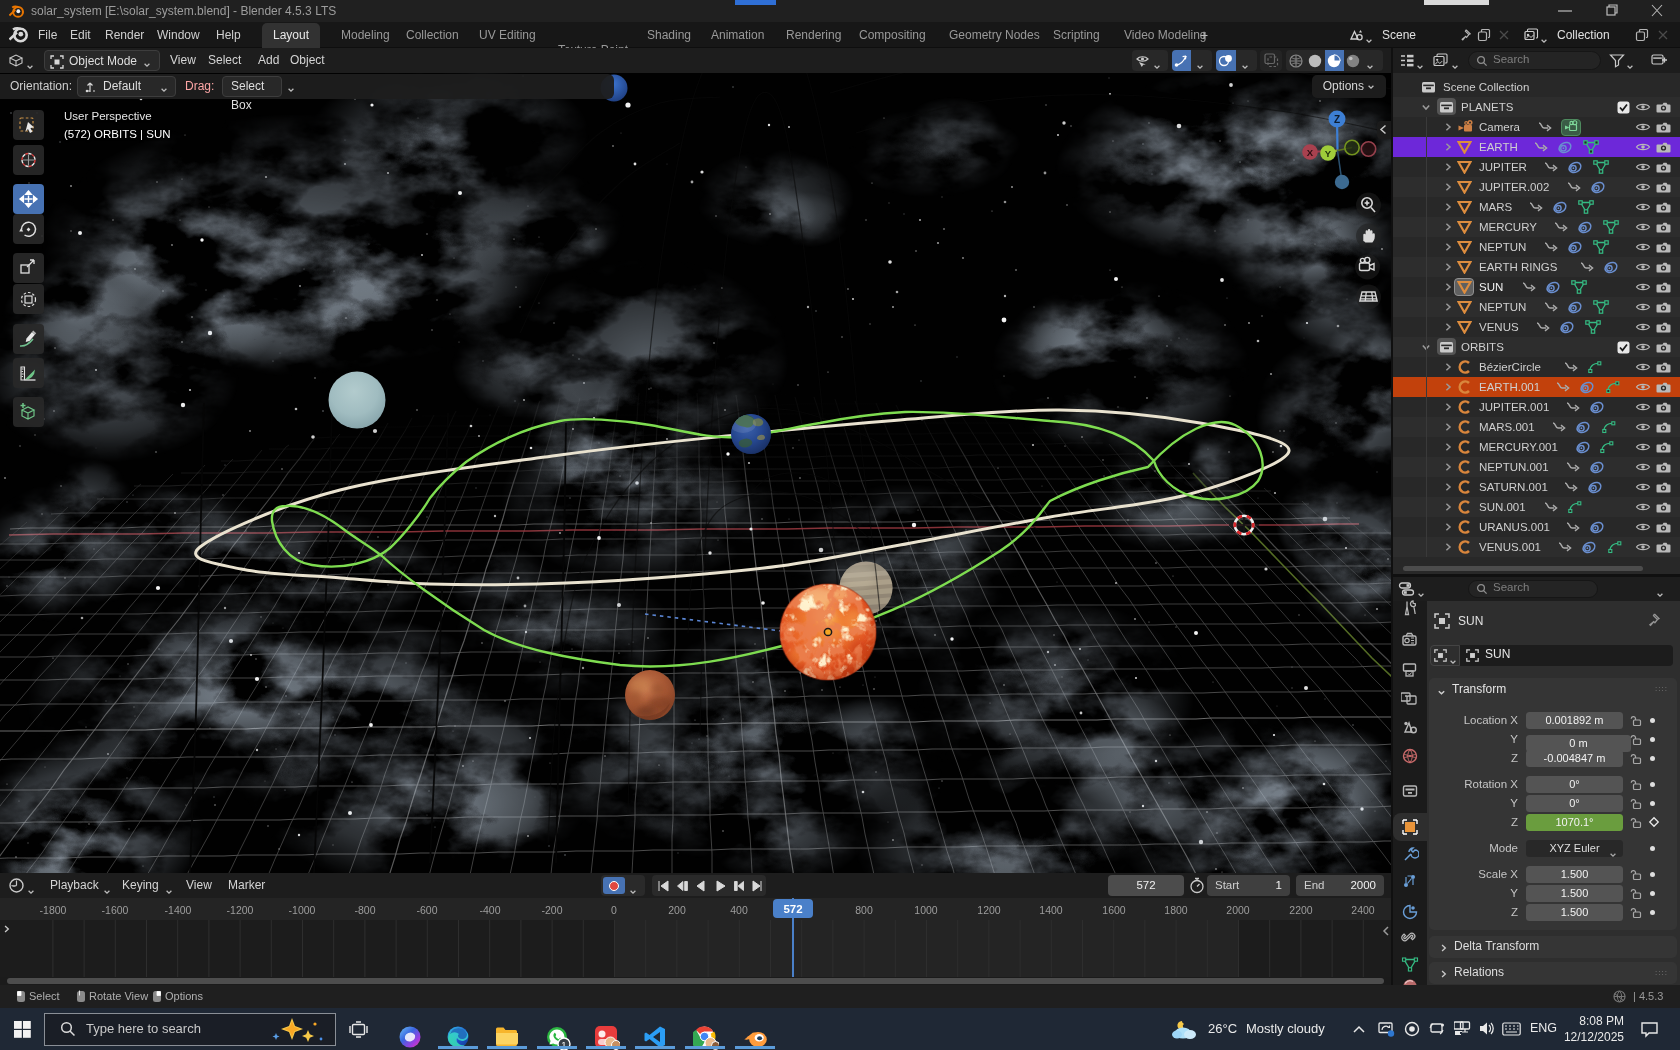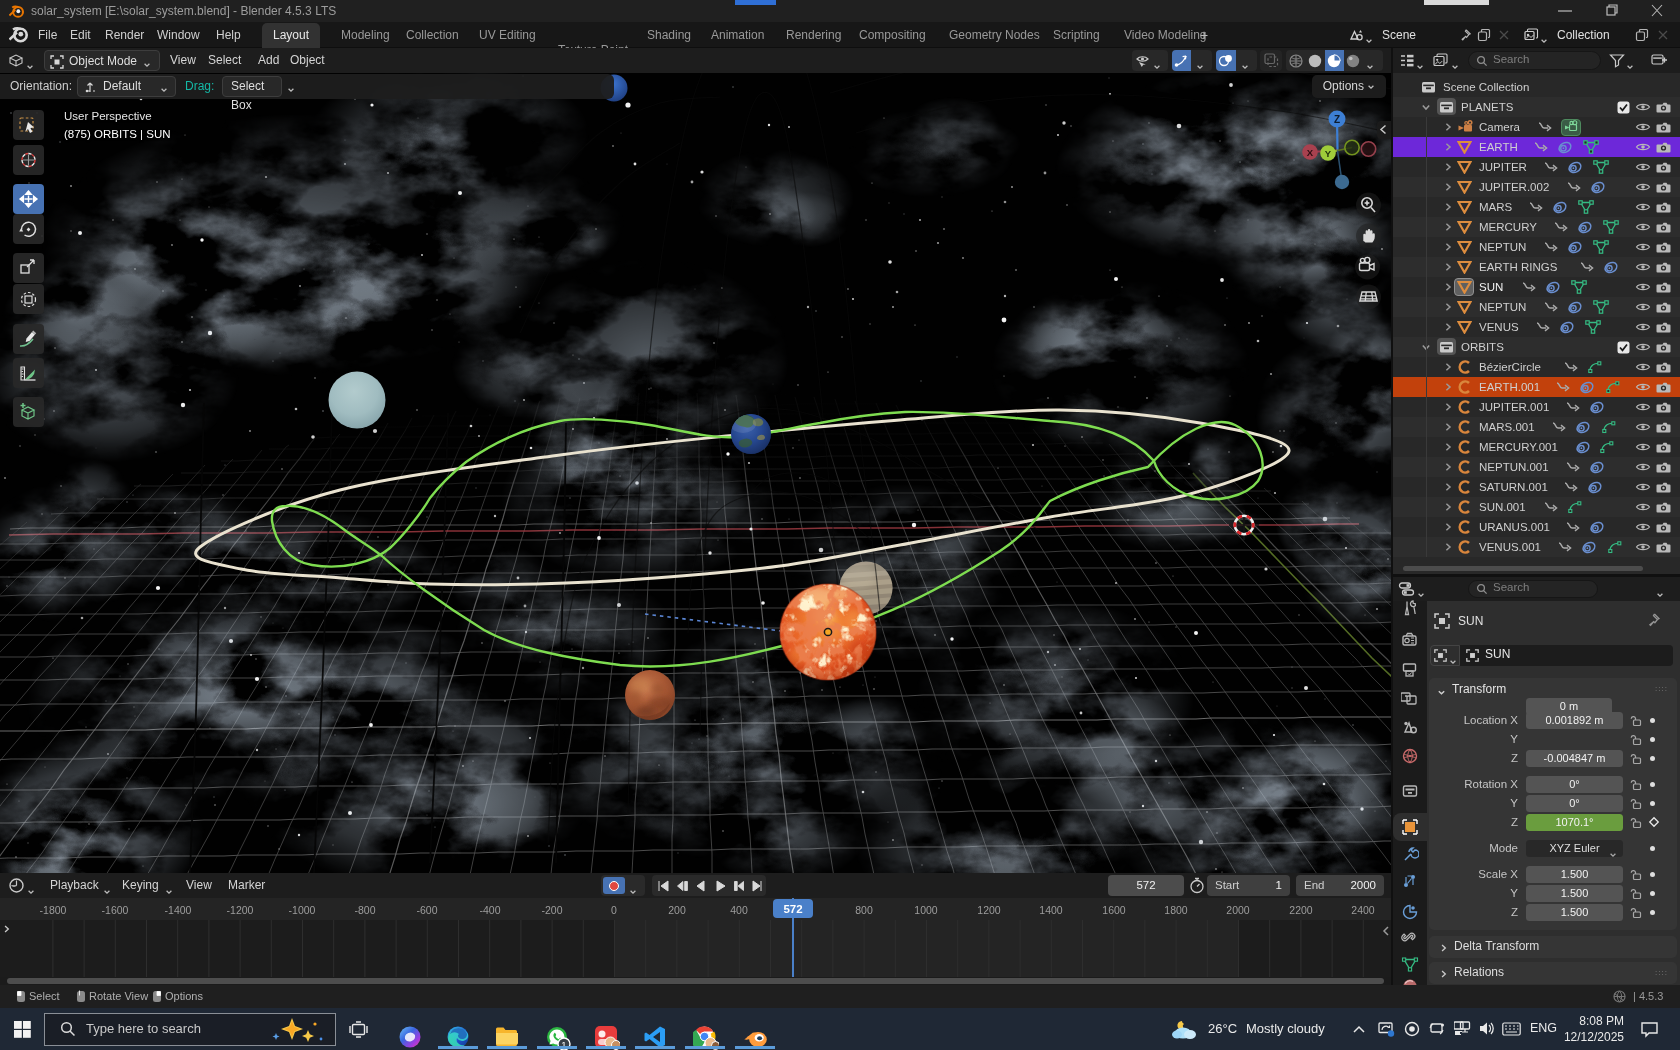--- a/index.html
+++ b/index.html
@@ -1077,21 +1077,21 @@
       <svg class="abs" style="left:5px;top:3px" width="14" height="14" viewBox="0 0 14 14">
         <path d="M7,12 V3 M7,3 l-2.5,2.5 M7,3 l2.5,2.5" stroke="#d5d5d5" stroke-width="1.2" fill="none"></path>
         <path d="M3,11 h4 M10,11 l2,0" stroke="#d5d5d5" stroke-width="1.2"></path>
         <circle cx="4" cy="11" r="1.3" fill="#d5d5d5"></circle>
       </svg>
       <div class="abs" style="left:25px;top:0;line-height:19px">Default</div>
       <div class="abs" style="left:82px;top:6px"><svg width="8" height="8" viewBox="0 0 10 10" style="transform:rotate(0deg)">
           <path d="M2,3.5 L5,6.5 L8,3.5" stroke="#bdbdbd" stroke-width="1.6" fill="none"></path>
         </svg></div>
     </div>
-    <div class="abs" style="left:185px;top:79px;color:#14b8a6;font-size:12px">Drag:</div>
+    <div class="abs" style="left:185px;top:79px;color:#fca5a5;font-size:12px">Drag:</div>
     <div class="abs widget" style="left:222px;top:76px;width:60px;height:21px">
       <div class="abs" style="left:8px;top:0;line-height:19px">Select Box</div>
       <div class="abs" style="left:64px;top:6px"><svg width="8" height="8" viewBox="0 0 10 10" style="transform:rotate(0deg)">
           <path d="M2,3.5 L5,6.5 L8,3.5" stroke="#bdbdbd" stroke-width="1.6" fill="none"></path>
         </svg></div>
     </div>
     <div id="optionsbtn" class="abs">Options <span style="position:relative;top:1px"><svg width="8" height="8" viewBox="0 0 10 10" style="transform:rotate(0deg)">
           <path d="M2,3.5 L5,6.5 L8,3.5" stroke="#bdbdbd" stroke-width="1.6" fill="none"></path>
         </svg></span></div>
     <div class="abs tbtn" style="top:110px"></div>
@@ -1136,21 +1136,21 @@
       <path d="M8,22 v-13 h3.5 v13 z M8.8,11 h1.8 M8.8,13.5 h1.2 M8.8,16 h1.8 M8.8,18.5 h1.2" fill="none" stroke="#e0e0e0" stroke-width="1.1"></path>
       <path d="M11.5,22 a10.5,10.5 0 0 0 10.5,-10.5 l-10.5,10.5 z" fill="#6ec487"></path>
       <path d="M11.5,22 h11" stroke="#e0e0e0" stroke-width="1.3" <="" svg=""></path>
     </svg>
     <div class="abs tbtn" style="top:397px"></div>
     <svg class="abs" style="left:13px;top:397px" width="31" height="30" viewBox="0 0 31 30">
       <path d="M9,13 l6,-3 6,3 -6,3 z M9,13 v6 l6,3 6,-3 v-6 M15,16 v6" fill="none" stroke="#6ec487" stroke-width="1.2"></path>
       <path d="M10,6 v5 M7.5,8.5 h5" stroke="#6ec487" stroke-width="1.5" <="" svg=""></path>
     </svg>
     <div class="abs vptext" style="left:64px;top:110px">User Perspective</div>
-    <div class="abs vptext" style="left:64px;top:128px;color:#fff">(875) ORBITS | SUN</div>
+    <div class="abs vptext" style="left:64px;top:128px;color:#fff">(572) ORBITS | SUN</div>
     <div id="outliner" class="abs">
       <div class="orow" style="top:4px">
         <svg class="abs" style="left:28px;top:3px" width="15" height="14" viewBox="0 0 15 14">
           <rect x="1" y="2" width="13" height="10.5" rx="1.5" fill="#c9c9c9"></rect>
           <rect x="2.2" y="4.6" width="10.6" height="1.6" fill="#282828"></rect>
           <rect x="5" y="7.4" width="5" height="1.8" fill="#282828"></rect>
         </svg>
         <div class="abs" style="left:50px">Scene Collection</div>
       </div>
       <div class="orow" style="top:24px;background:#2d2d2d">
@@ -1995,21 +1995,21 @@
     <div class="abs" style="left:1452px;top:682px;color:#e4e4e4;font-size:12px">Transform</div>
     <div class="abs" style="left:1655px;top:684px;color:#808080;font-size:8px;letter-spacing:1px">::::</div>
     <div class="plabel" style="left:1433px;top:714px;width:85px">Location X</div>
     <div class="pfield" style="left:1526px;top:712px;width:97px">0.001892 m</div>
     <svg class="abs" style="left:1630px;top:714px" width="13" height="13" viewBox="0 0 13 13">
       <rect x="3.5" y="6" width="7" height="5.5" rx="1" fill="none" stroke="#a8a8a8" stroke-width="1.2"></rect>
       <path d="M5.5,6 V4.2 a2.2,2.2 0 0 0 -4.3,0.6" fill="none" stroke="#a8a8a8" stroke-width="1.2"></path>
     </svg>
     <div class="abs" style="left:1650px;top:718px;width:5px;height:5px;border-radius:50%;background:#dedede"></div>
     <div class="plabel" style="left:1433px;top:733px;width:85px">Y</div>
-    <div class="pfield" style="left:1526px;top:698px;width:86px">0 m</div>
+    <div class="pfield" style="left:1526px;top:735px;width:105px">0 m</div>
     <svg class="abs" style="left:1630px;top:733px" width="13" height="13" viewBox="0 0 13 13">
       <rect x="3.5" y="6" width="7" height="5.5" rx="1" fill="none" stroke="#a8a8a8" stroke-width="1.2"></rect>
       <path d="M5.5,6 V4.2 a2.2,2.2 0 0 0 -4.3,0.6" fill="none" stroke="#a8a8a8" stroke-width="1.2"></path>
     </svg>
     <div class="abs" style="left:1650px;top:737px;width:5px;height:5px;border-radius:50%;background:#dedede"></div>
     <div class="plabel" style="left:1433px;top:752px;width:85px">Z</div>
     <div class="pfield" style="left:1526px;top:750px;width:97px">-0.004847 m</div>
     <svg class="abs" style="left:1630px;top:752px" width="13" height="13" viewBox="0 0 13 13">
       <rect x="3.5" y="6" width="7" height="5.5" rx="1" fill="none" stroke="#a8a8a8" stroke-width="1.2"></rect>
       <path d="M5.5,6 V4.2 a2.2,2.2 0 0 0 -4.3,0.6" fill="none" stroke="#a8a8a8" stroke-width="1.2"></path>

